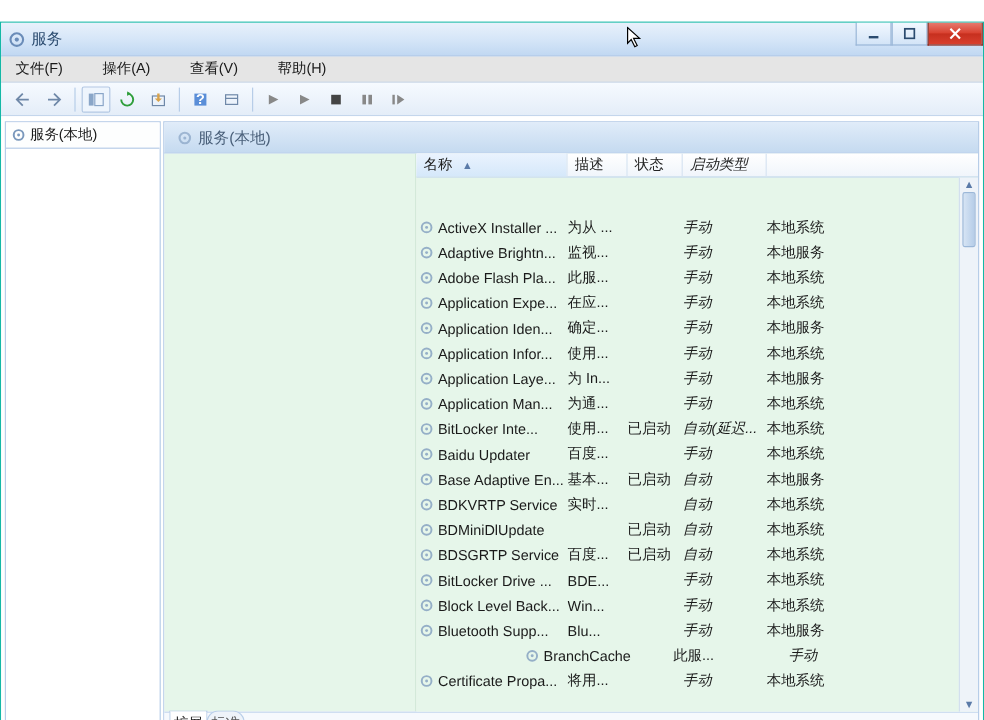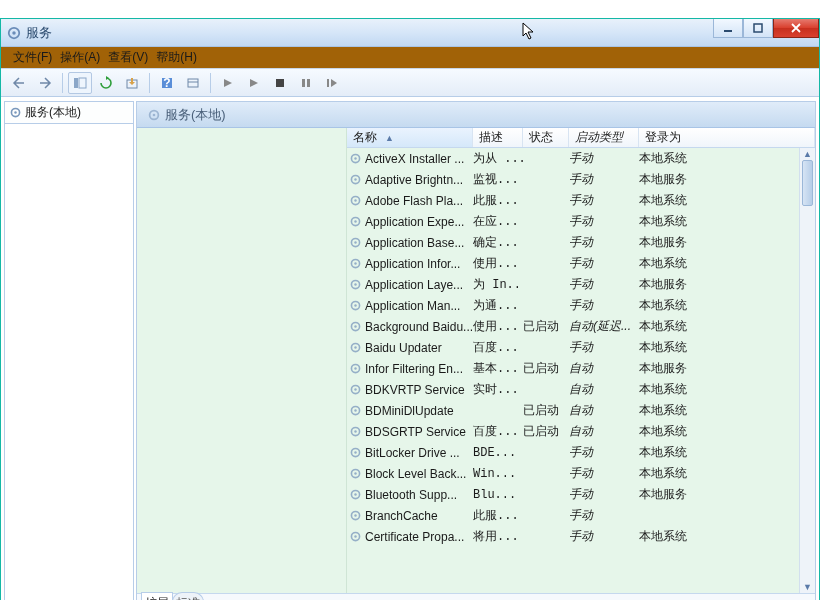--- a/index.html
+++ b/index.html
@@ -8,21 +8,21 @@
 .window { width: 820px; height: 600px; border: 1px solid #14b8a6; background: #fff; display: flex; flex-direction: column; margin-top: 18px; }
 
 .titlebar { height: 28px; background: linear-gradient(to bottom, #e8f1fb 0%, #d6e6f8 50%, #c1d8f2 100%); display: flex; align-items: center; padding-left: 6px; position: relative; border-bottom: 1px solid #a8c4e6; }
 .titlebar .gear { width: 14px; height: 14px; margin-right: 5px; }
 .titlebar .title { color: #2b4b6f; font-size: 13px; }
 .winbtns { position: absolute; right: 0; top: 0; display: flex; }
 .winbtn { width: 30px; height: 19px; border: 1px solid #9bb7d8; border-top: none; background: linear-gradient(to bottom, #f2f8ff, #d3e4f7); display: flex; align-items: center; justify-content: center; color: #2b4b6f; font-weight: bold; font-size: 11px; }
 .winbtn.close { width: 46px; background: linear-gradient(to bottom, #e67a6f 0%, #d9402e 49%, #c62f1e 50%, #d9402e 100%); border-color: #8a2517; color: #fff; }
 .winbtn svg { display: block; }
 
-.menubar { height: 22px; background: #a16207; display: flex; align-items: center; padding-left: 8px; gap: 0; border-bottom: 1px solid #c8d6e8; }
+.menubar { height: 22px; background: #e5e5e5; display: flex; align-items: center; padding-left: 8px; gap: 25px; border-bottom: 1px solid #c8d6e8; }
 .menubar span { color: #1a1a1a; cursor: default; padding: 2px 4px; }
 
 .toolbar { height: 28px; background: linear-gradient(to bottom, #f6faff, #e4edf8); border-bottom: 1px solid #b7cde8; display: flex; align-items: center; padding-left: 6px; gap: 2px; }
 .tbtn { width: 24px; height: 22px; display: flex; align-items: center; justify-content: center; border: 1px solid transparent; border-radius: 2px; }
 .tbtn.outlined { border-color: #b3c8e3; background: #eef5fd; }
 .tsep { width: 1px; height: 20px; background: #b7cde8; margin: 0 3px; }
 
 .content { flex: 1; display: flex; min-height: 0; border-top: 1px solid #fff; background: #fff; padding: 3px; gap: 2px; }
 
 .leftpane { width: 130px; border: 1px solid #b7cde8; background: #fff; }
@@ -30,34 +30,34 @@
 .ltab .gear { width: 13px; height: 13px; }
 .ltab span { color: #1a1a1a; }
 
 .rightpane { flex: 1; display: flex; flex-direction: column; border: 1px solid #b7cde8; min-width: 0; }
 .rheader { height: 26px; background: linear-gradient(to bottom, #e0ecf9, #c5daf0); border-bottom: 1px solid #a8c4e6; display: flex; align-items: center; padding-left: 10px; gap: 4px; }
 .rheader .gear { width: 14px; height: 14px; opacity: 0.6; }
 .rheader span { color: #4a607a; font-size: 13px; }
 
 .rbody { flex: 1; display: flex; min-height: 0; }
 .detailpane { width: 210px; background: #e6f6ea; border-right: 1px solid #cfe5d5; }
-.listpane { flex: 1; background: #e6f6ea; display: flex; flex-direction: column; min-width: 0; position: relative; }
+.listpane { flex: 1; background: #e6f6ea; display: flex; flex-direction: column; min-width: 0; position: relative; gap: 31px; }
 
 .colheaders { height: 20px; display: flex; background: linear-gradient(to bottom, #fff, #f0f5fb); border-bottom: 1px solid #c5d8ee; flex-shrink: 0; }
 .ch { border-right: 1px solid #d8e4f2; padding: 2px 6px; color: #222; overflow: hidden; white-space: nowrap; display: flex; align-items: center; }
 .ch.sorted { background: linear-gradient(to bottom, #eaf3fe, #d5e8fa); }
 .ch .arrow { margin-left: 8px; color: #5a7aa8; font-size: 9px; }
 .c-name { width: 126px; }
-.c-desc { width: 50px; font-family: Liberation Mono, monospace; }
+.c-desc { width: 50px; }
 .c-status { width: 46px; }
 .c-start { width: 70px; font-style: italic; }
 .c-logon { flex: 1; }
 
 .rows { flex: 1; overflow-y: hidden; }
-.row { height: 21px; display: flex; align-items: center; padding-left: 2px; }
+.row { height: 21px; display: flex; align-items: center; padding-left: 2px; justify-content: center; }
 .row .gear { width: 13px; height: 13px; margin-right: 3px; opacity: 0.75; flex-shrink: 0; }
 .cell { color: #1a1a1a; white-space: nowrap; overflow: hidden; text-overflow: clip; padding-right: 4px; }
 .cell.c-name { width: 108px; }
 .cell.c-desc { width: 50px; }
 .cell.c-status { width: 46px; }
 .cell.c-start { width: 70px; }
 .cell.c-logon { flex: 1; }
 
 .vscroll { position: absolute; right: 0; top: 20px; bottom: 0; width: 16px; background: #eef3f9; border-left: 1px solid #d2dfee; }
 .vscroll .thumb { position: absolute; left: 2px; right: 2px; top: 12px; height: 46px; background: linear-gradient(to right, #d6e4f4, #b6cde8); border: 1px solid #9bb7d8; border-radius: 2px; }
@@ -205,21 +205,20 @@
         <div class="detailpane"></div>
         <div class="listpane">
           <div class="colheaders">
             <div class="ch c-name sorted">
                 <span>名称</span>
                 <span class="arrow">▲</span>
               </div>
             <div class="ch c-desc">描述</div>
             <div class="ch c-status">状态</div>
             <div class="ch c-start">启动类型</div>
-            <div class="ch c-logon">登录为</div>
           </div>
           <div class="rows" id="rows">
               <div class="row">
                 <svg class="gear" viewBox="0 0 16 16">
                   <circle cx="8" cy="8" r="5" fill="none" stroke="#7a98bc" stroke-width="2"></circle>
                   <circle cx="8" cy="8" r="1.5" fill="#7a98bc"></circle>
                 </svg>
                 <div class="cell c-name">ActiveX Installer ...</div>
                 <div class="cell c-desc">为从 ...</div>
                 <div class="cell c-status"></div>
@@ -257,21 +256,21 @@
                 <div class="cell c-desc">在应...</div>
                 <div class="cell c-status"></div>
                 <div class="cell c-start">手动</div>
                 <div class="cell c-logon">本地系统</div>
               </div>
               <div class="row">
                 <svg class="gear" viewBox="0 0 16 16">
                   <circle cx="8" cy="8" r="5" fill="none" stroke="#7a98bc" stroke-width="2"></circle>
                   <circle cx="8" cy="8" r="1.5" fill="#7a98bc"></circle>
                 </svg>
-                <div class="cell c-name">Application Base...</div>
+                <div class="cell c-name">Application Iden...</div>
                 <div class="cell c-desc">确定...</div>
                 <div class="cell c-status"></div>
                 <div class="cell c-start">手动</div>
                 <div class="cell c-logon">本地服务</div>
               </div>
               <div class="row">
                 <svg class="gear" viewBox="0 0 16 16">
                   <circle cx="8" cy="8" r="5" fill="none" stroke="#7a98bc" stroke-width="2"></circle>
                   <circle cx="8" cy="8" r="1.5" fill="#7a98bc"></circle>
                 </svg>
@@ -301,21 +300,21 @@
                 <div class="cell c-desc">为通...</div>
                 <div class="cell c-status"></div>
                 <div class="cell c-start">手动</div>
                 <div class="cell c-logon">本地系统</div>
               </div>
               <div class="row">
                 <svg class="gear" viewBox="0 0 16 16">
                   <circle cx="8" cy="8" r="5" fill="none" stroke="#7a98bc" stroke-width="2"></circle>
                   <circle cx="8" cy="8" r="1.5" fill="#7a98bc"></circle>
                 </svg>
-                <div class="cell c-name">Background Baidu...</div>
+                <div class="cell c-name">BitLocker Inte...</div>
                 <div class="cell c-desc">使用...</div>
                 <div class="cell c-status">已启动</div>
                 <div class="cell c-start">自动(延迟...</div>
                 <div class="cell c-logon">本地系统</div>
               </div>
               <div class="row">
                 <svg class="gear" viewBox="0 0 16 16">
                   <circle cx="8" cy="8" r="5" fill="none" stroke="#7a98bc" stroke-width="2"></circle>
                   <circle cx="8" cy="8" r="1.5" fill="#7a98bc"></circle>
                 </svg>
@@ -323,21 +322,21 @@
                 <div class="cell c-desc">百度...</div>
                 <div class="cell c-status"></div>
                 <div class="cell c-start">手动</div>
                 <div class="cell c-logon">本地系统</div>
               </div>
               <div class="row">
                 <svg class="gear" viewBox="0 0 16 16">
                   <circle cx="8" cy="8" r="5" fill="none" stroke="#7a98bc" stroke-width="2"></circle>
                   <circle cx="8" cy="8" r="1.5" fill="#7a98bc"></circle>
                 </svg>
-                <div class="cell c-name">Infor Filtering En...</div>
+                <div class="cell c-name">Base Adaptive En...</div>
                 <div class="cell c-desc">基本...</div>
                 <div class="cell c-status">已启动</div>
                 <div class="cell c-start">自动</div>
                 <div class="cell c-logon">本地服务</div>
               </div>
               <div class="row">
                 <svg class="gear" viewBox="0 0 16 16">
                   <circle cx="8" cy="8" r="5" fill="none" stroke="#7a98bc" stroke-width="2"></circle>
                   <circle cx="8" cy="8" r="1.5" fill="#7a98bc"></circle>
                 </svg>

